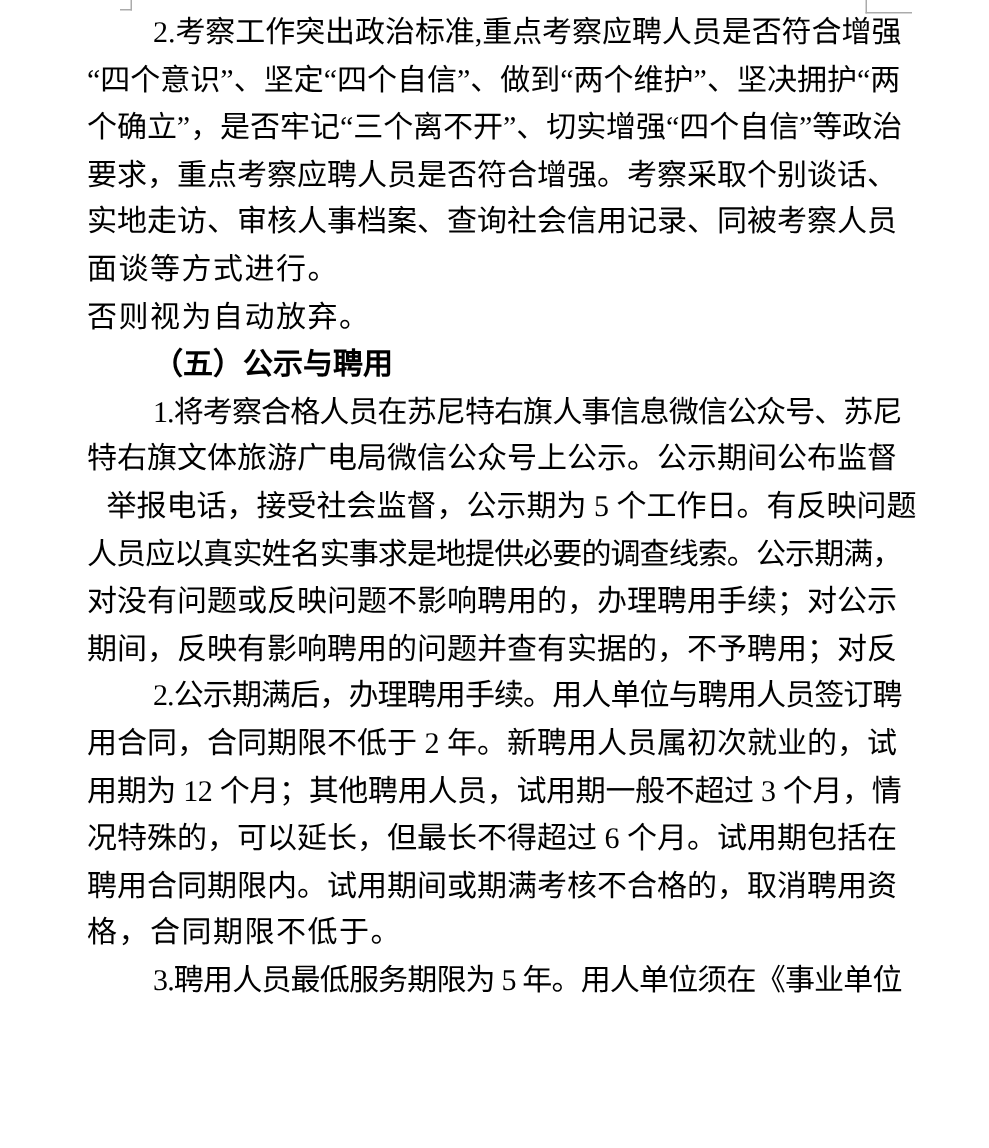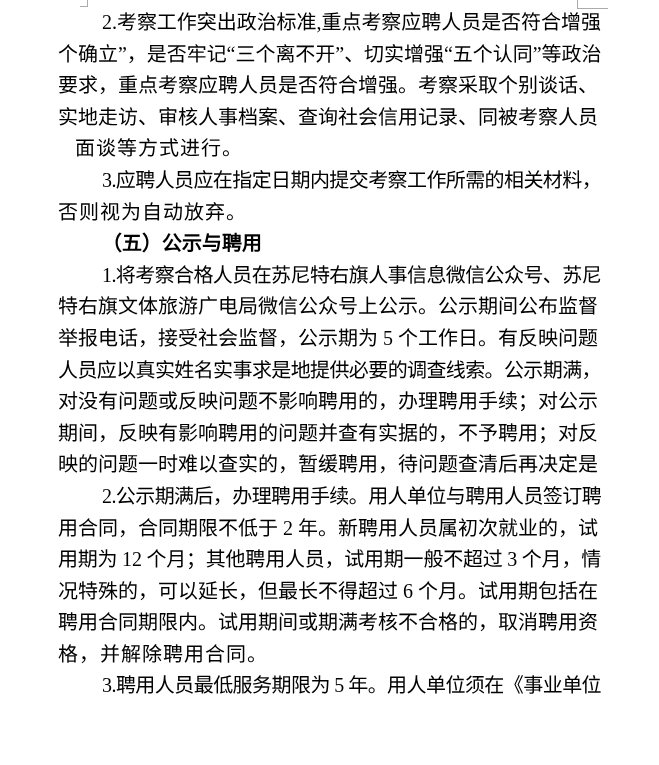--- a/index.html
+++ b/index.html
@@ -62,35 +62,34 @@
   }
 </style>
 </head>
 <body>
 
 <div class="page">
   <div class="crop-mark left"></div>
   <div class="crop-mark right"></div>
   <div class="doc" id="doc">
       <div class="line first" style="letter-spacing: -0.04px;">2.考察工作突出政治标准,重点考察应聘人员是否符合增强</div>
-      <div class="line" style="letter-spacing: -0.03px;">个确立”，是否牢记“三个离不开”、切实增强“五个认同”等政治</div>
+      <div class="line" style="letter-spacing: 0px;">“四个意识”、坚定“四个自信”、做到“两个维护”、坚决拥护“两</div>
+      <div class="line" style="letter-spacing: -0.03px;">个确立”，是否牢记“三个离不开”、切实增强“四个自信”等政治</div>
       <div class="line" style="letter-spacing: 0px;">要求，重点考察应聘人员是否符合增强。考察采取个别谈话、</div>
       <div class="line" style="letter-spacing: 0px;">实地走访、审核人事档案、查询社会信用记录、同被考察人员</div>
-      <div class="line end" style="letter-spacing: 1px; margin-left: 17px;">面谈等方式进行。</div>
-      <div class="line first" style="letter-spacing: -0.59px;">3.应聘人员应在指定日期内提交考察工作所需的相关材料，</div>
+      <div class="line end" style="letter-spacing: 1px;">面谈等方式进行。</div>
       <div class="line end" style="letter-spacing: 1px;">否则视为自动放弃。</div>
       <div class="line first heading" style="letter-spacing: 0px;">（五）公示与聘用</div>
       <div class="line first" style="letter-spacing: -0.59px;">1.将考察合格人员在苏尼特右旗人事信息微信公众号、苏尼</div>
       <div class="line" style="letter-spacing: 0px;">特右旗文体旅游广电局微信公众号上公示。公示期间公布监督</div>
-      <div class="line" style="letter-spacing: 0px;">举报电话，接受社会监督，公示期为 5 个工作日。有反映问题</div>
+      <div class="line" style="letter-spacing: 0px; margin-left: 13px;">举报电话，接受社会监督，公示期为 5 个工作日。有反映问题</div>
       <div class="line" style="letter-spacing: -0.61px;">人员应以真实姓名实事求是地提供必要的调查线索。公示期满，</div>
       <div class="line" style="letter-spacing: 0px;">对没有问题或反映问题不影响聘用的，办理聘用手续；对公示</div>
       <div class="line" style="letter-spacing: 0px;">期间，反映有影响聘用的问题并查有实据的，不予聘用；对反</div>
-      <div class="line" style="letter-spacing: 0px;">映的问题一时难以查实的，暂缓聘用，待问题查清后再决定是</div>
       <div class="line first" style="letter-spacing: -0.59px;">2.公示期满后，办理聘用手续。用人单位与聘用人员签订聘</div>
       <div class="line" style="letter-spacing: 0px;">用合同，合同期限不低于 2 年。新聘用人员属初次就业的，试</div>
       <div class="line" style="letter-spacing: -0.22px;">用期为 12 个月；其他聘用人员，试用期一般不超过 3 个月，情</div>
       <div class="line" style="letter-spacing: 0px;">况特殊的，可以延长，但最长不得超过 6 个月。试用期包括在</div>
       <div class="line" style="letter-spacing: 0px;">聘用合同期限内。试用期间或期满考核不合格的，取消聘用资</div>
-      <div class="line end" style="letter-spacing: 1px;">格，并解除聘用合同。</div>
+      <div class="line end" style="letter-spacing: 1px;">格，合同期限不低于。</div>
       <div class="line first" style="letter-spacing: -0.55px;">3.聘用人员最低服务期限为 5 年。用人单位须在《事业单位</div>
     </div>
 </div>
 
 </body></html>

